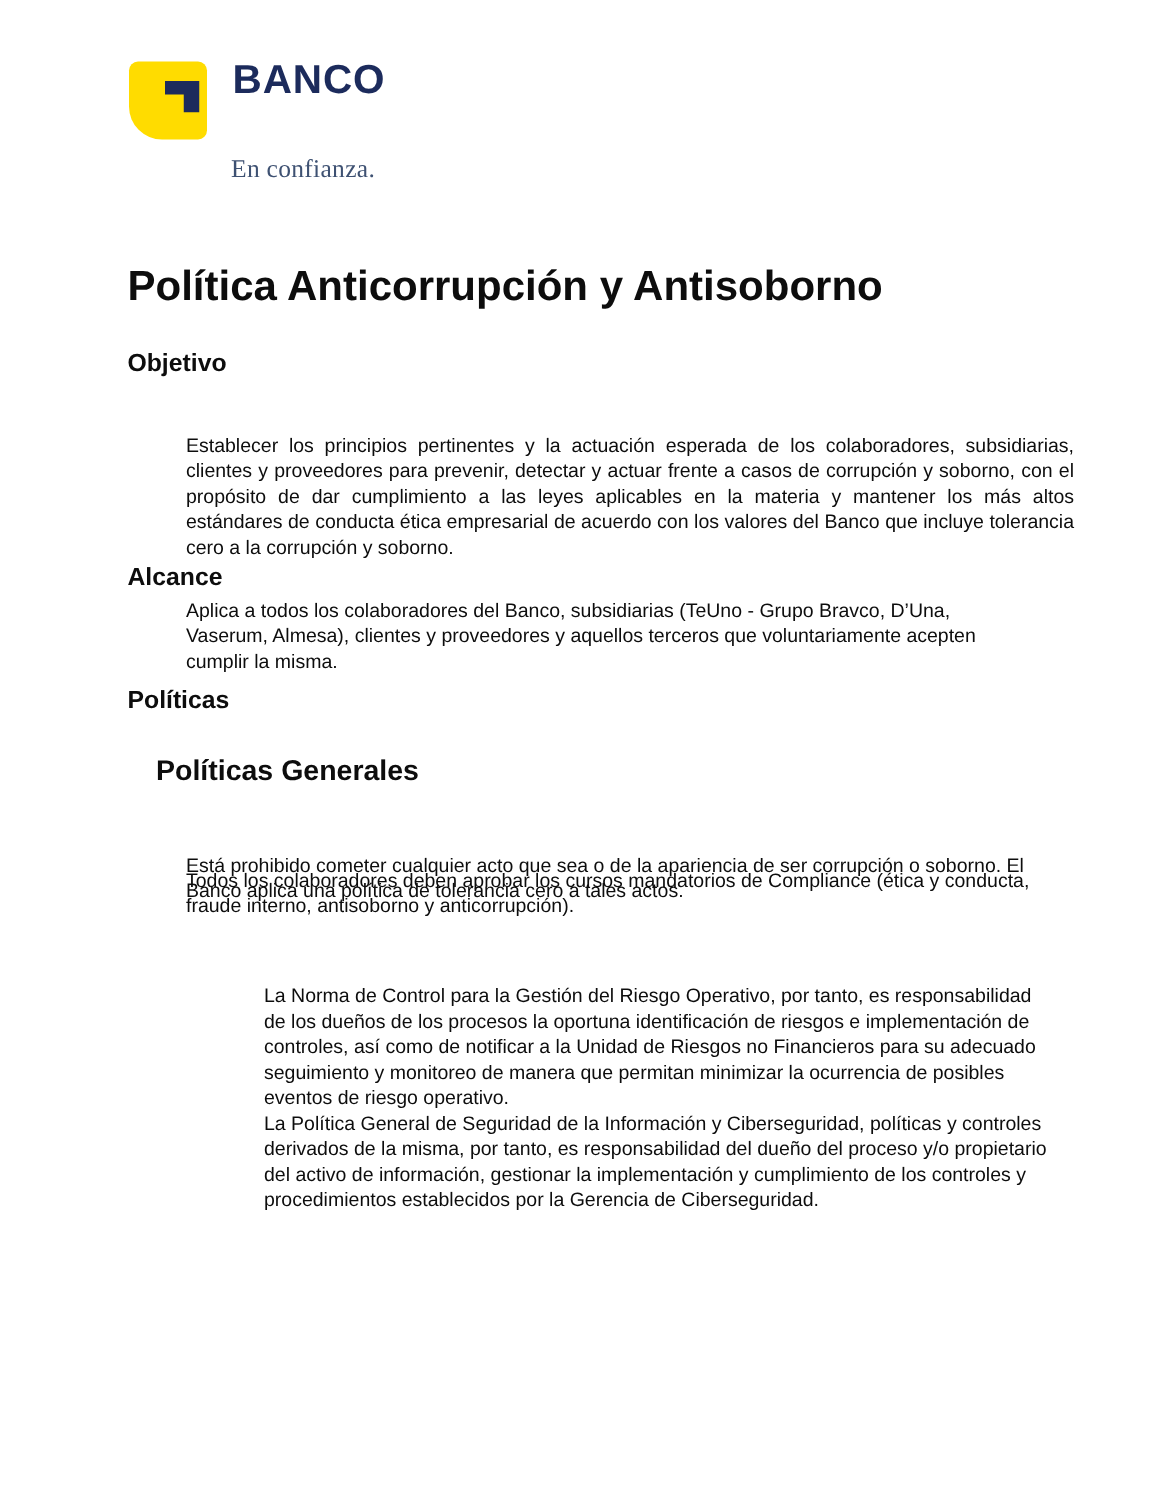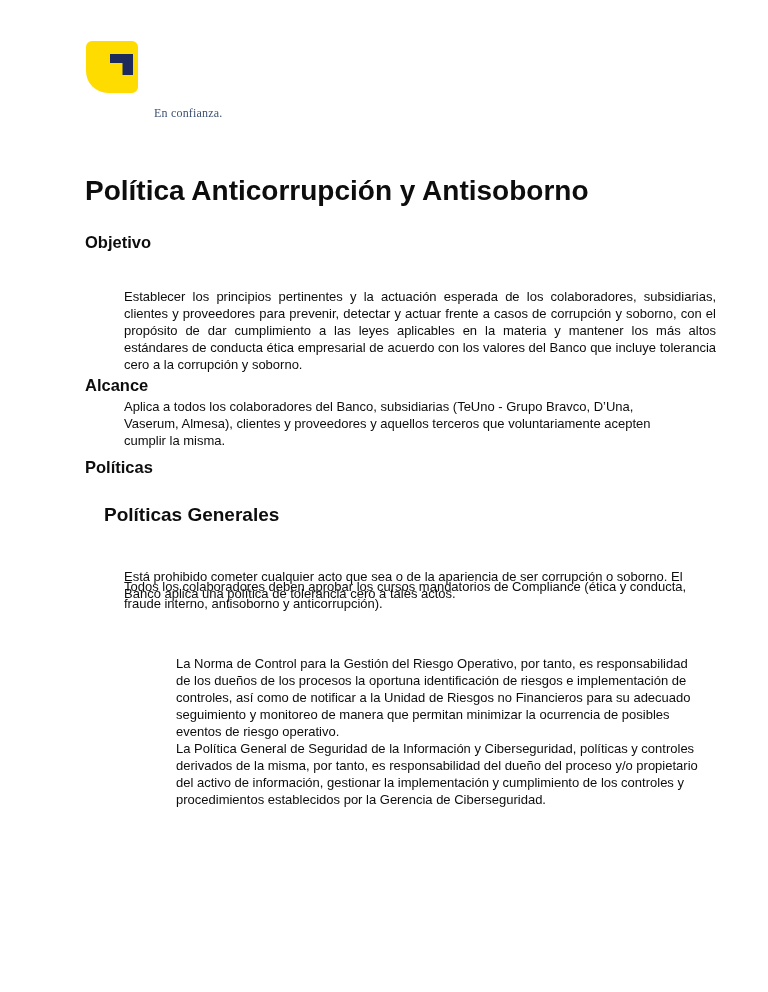--- a/index.html
+++ b/index.html
@@ -42,21 +42,21 @@
     font-size: 27px;
     line-height: 25px;
     letter-spacing: 0.6px;
     color: #1C2B5C;
   }
   .brand-tagline {
     position: absolute;
     left: 154px;
     top: 104px;
     font-family: "Liberation Serif", serif;
-    font-size: 12px;
+    font-size: 17px;
     line-height: 18px;
     letter-spacing: 0.2px;
     color: #3E5172;
   }
 
   
   .doc-title {
     position: absolute;
     left: 85px;
     top: 174px;
@@ -114,20 +114,21 @@
 <body>
 
 <div class="page">
 
   <div class="logo-mark">
     <svg class="logo-glyph" viewBox="0 0 23 21" xmlns="http://www.w3.org/2000/svg" aria-hidden="true">
       <path d="M0,0 H23 V21 H12.5 V9 H0 Z" fill="#1C2B5C"></path>
     </svg>
   </div>
   <div class="brand-name">
+    <div>BANCO</div>
   </div>
   <div class="brand-tagline">En confianza.</div>
 
   <div class="doc-title">Política Anticorrupción y Antisoborno</div>
 
   <div class="h1 pos-objetivo">Objetivo</div>
   <div class="para justify pos-objetivo-body">Establecer los principios pertinentes y la actuación esperada de los colaboradores, subsidiarias, clientes y proveedores para prevenir, detectar y actuar frente a casos de corrupción y soborno, con el propósito de dar cumplimiento a las leyes aplicables en la materia y mantener los más altos estándares de conducta ética empresarial de acuerdo con los valores del Banco que incluye tolerancia cero a la corrupción y soborno.</div>
 
   <div class="h1 pos-alcance">Alcance</div>
   <div class="para narrow pos-alcance-body">Aplica a todos los colaboradores del Banco, subsidiarias (TeUno - Grupo Bravco, D’Una, Vaserum, Almesa), clientes y proveedores y aquellos terceros que voluntariamente acepten cumplir la misma.</div>

